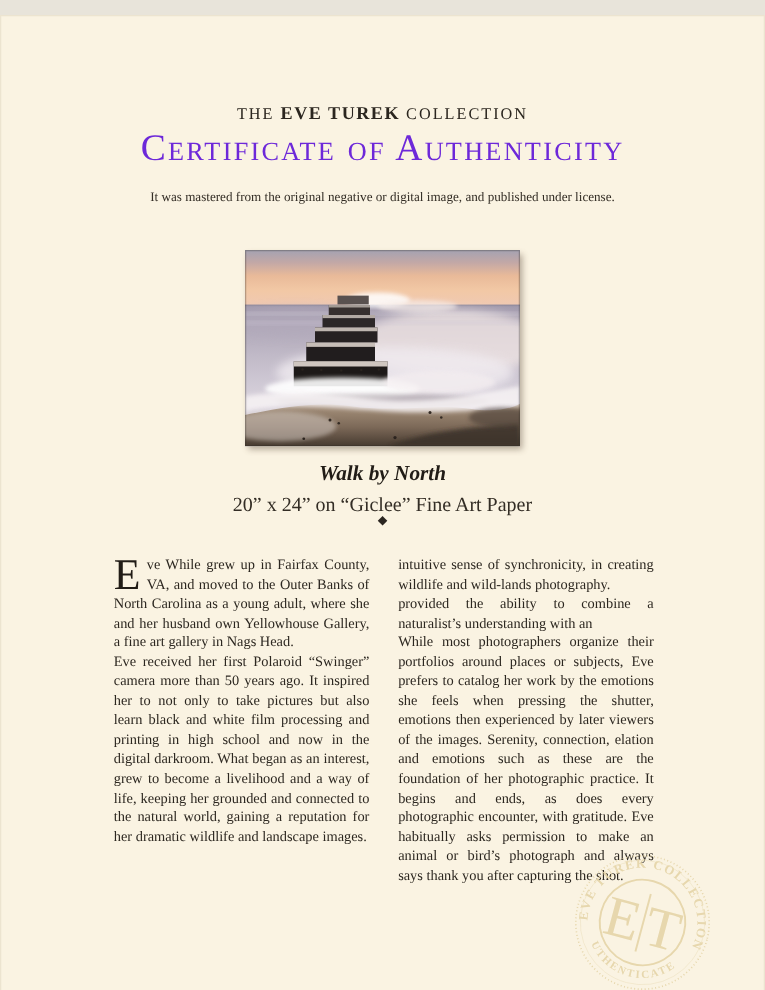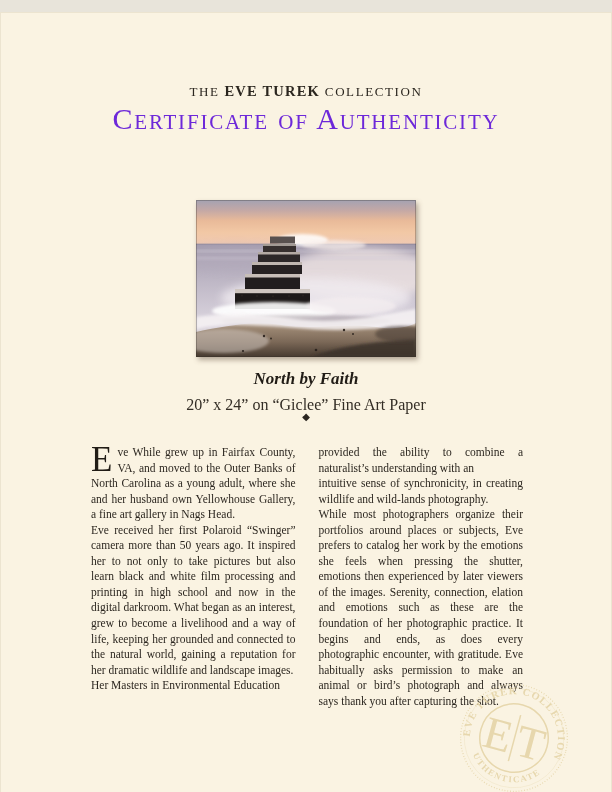--- a/index.html
+++ b/index.html
@@ -69,20 +69,21 @@
 
   <div class="abs center collection-header">
     <span>THE</span>
     <span class="hdr-name">EVE TUREK</span>
     <span>COLLECTION</span>
   </div>
 
   <div class="abs center main-title">Certificate of Authenticity</div>
 
   <div class="abs center subtitle">
+    <div>It was mastered from the original negative or digital image, and published under license.</div>
   </div>
 
   <div class="abs photo-frame">
     <svg viewBox="0 0 220 157" width="220" height="157">
       <defs>
         <linearGradient id="sky" x1="0" y1="0" x2="0" y2="1">
           <stop offset="0" stop-color="#a4a2b2"></stop>
           <stop offset="0.22" stop-color="#c3a8a6"></stop>
           <stop offset="0.45" stop-color="#e9ba99"></stop>
           <stop offset="0.70" stop-color="#f2c8a5"></stop>
@@ -153,33 +154,32 @@
       <circle cx="75" cy="138.5" r="1" fill="#342b24"></circle>
       <circle cx="148" cy="130" r="1.2" fill="#342b24"></circle>
       <circle cx="157" cy="134" r="1" fill="#342b24"></circle>
       <circle cx="120" cy="150" r="1.3" fill="#2c241f"></circle>
       <circle cx="47" cy="151" r="1.1" fill="#2c241f"></circle>
 
       <rect x="0.5" y="0.5" width="219" height="156" fill="none" stroke="#2e2a26" stroke-opacity="0.3" stroke-width="1"></rect>
     </svg>
   </div>
 
-  <div class="abs center artwork-title">North by Faith</div>
+  <div class="abs center artwork-title">Walk by North</div>
   <div class="abs center artwork-size">20” x 24” on “Giclee” Fine Art Paper</div>
   <div class="abs center separator">◆</div>
 
   <div class="abs bio">
     <div class="col">
       <p><span class="dropcap">E</span><span>ve While grew up in Fairfax County, VA, and moved to the Outer Banks of North Carolina as a young adult, where she and her husband own Yellowhouse Gallery, a fine art gallery in Nags Head.</span></p>
       <p>Eve received her first Polaroid “Swinger” camera more than 50 years ago. It inspired her to not only to take pictures but also learn black and white film processing and printing in high school and now in the digital darkroom. What began as an interest, grew to become a livelihood and a way of life, keeping her grounded and connected to the natural world, gaining a reputation for her dramatic wildlife and landscape images.</p>
-      <p>Her Masters in Environmental Education</p>
     </div>
     <div class="col">
+      <p>intuitive sense of synchronicity, in creating wildlife and wild-lands photography.</p>
       <p>provided the ability to combine a naturalist’s understanding with an</p>
-      <p>intuitive sense of synchronicity, in creating wildlife and wild-lands photography.</p>
       <p>While most photographers organize their portfolios around places or subjects, Eve prefers to catalog her work by the emotions she feels when pressing the shutter, emotions then experienced by later viewers of the images. Serenity, connection, elation and emotions such as these are the foundation of her photographic practice. It begins and ends, as does every photographic encounter, with gratitude.  Eve habitually asks permission to make an animal or bird’s photograph and always says thank you after capturing the shot.</p>
     </div>
   </div>
 
   <div class="abs seal">
     <svg viewBox="0 0 220 220">
       <defs>
         <path id="sealTopArc" d="M 30,139 A 85,85 0 1 1 190,139" fill="none"></path>
         <path id="sealBottomArc" d="M 40,159 A 85,85 0 0 0 180,159" fill="none"></path>
       </defs>

